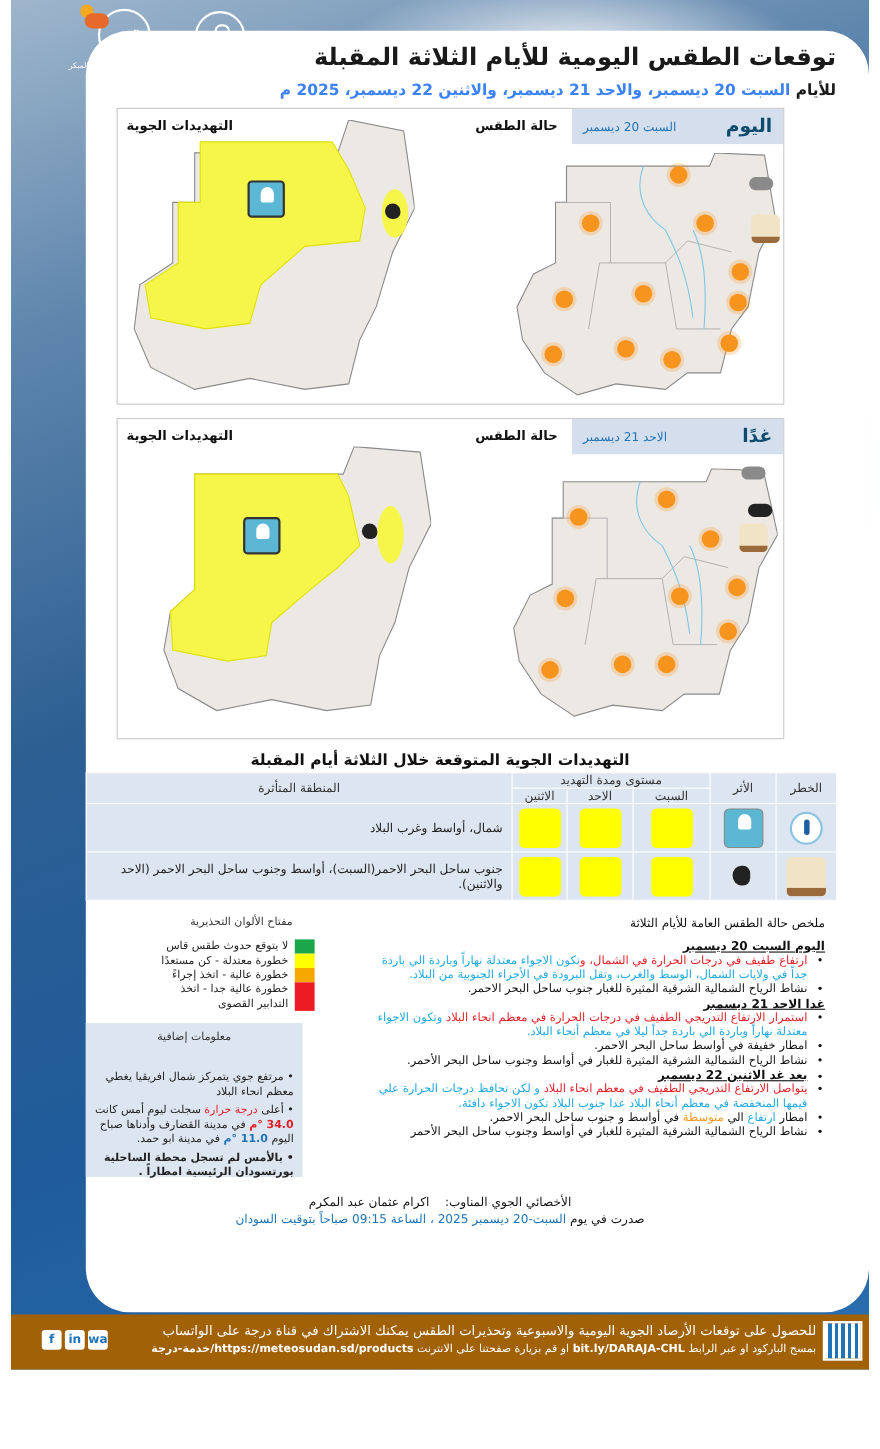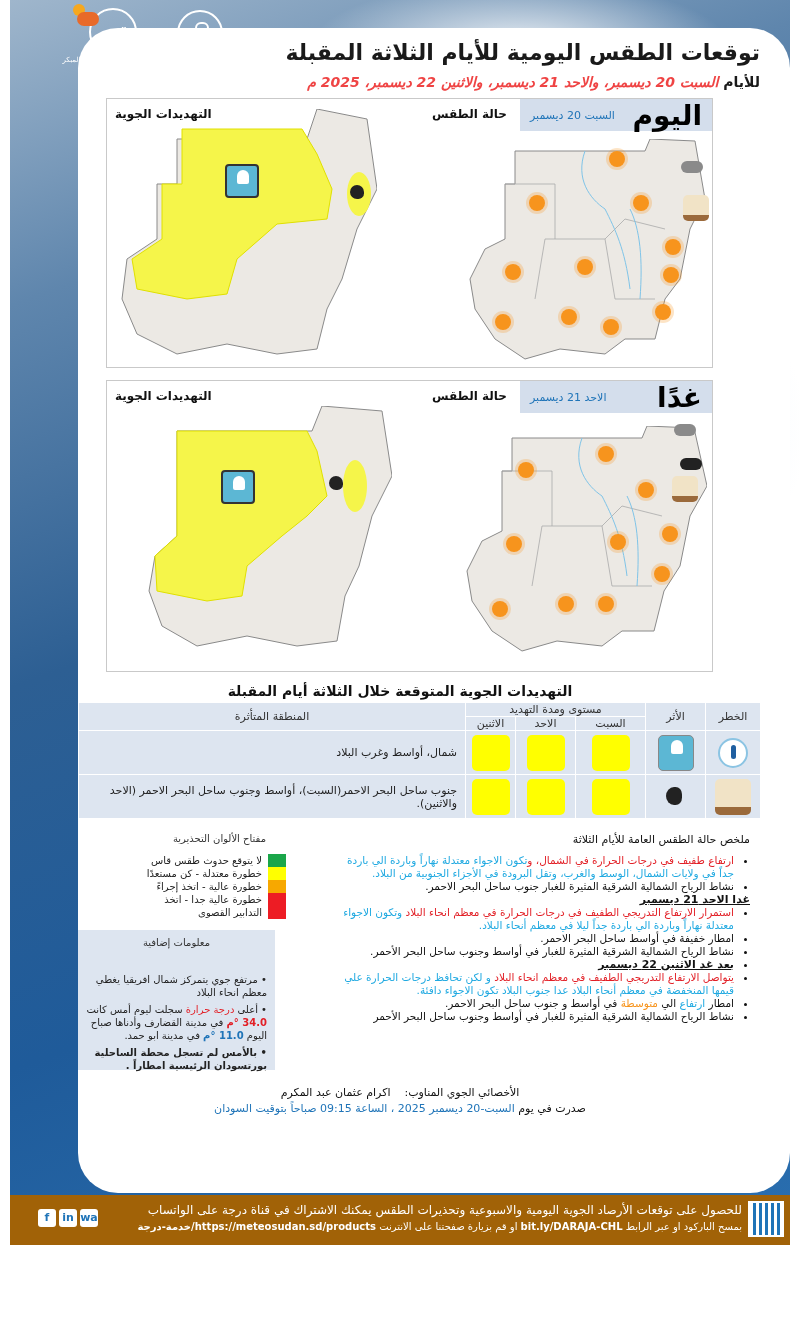--- a/index.html
+++ b/index.html
@@ -31,27 +31,27 @@
   .logo-ews .emblem { width:46px; height:46px; border:2px solid #fff; border-radius:50%; margin:2px auto 0; position:relative; }
   .logo-ews .emblem::after { content:""; position:absolute; left:16px; top:10px; width:10px; height:22px; border:2px solid #fff; border-radius:6px 6px 2px 2px; }
   .logo-ews .lbl { font-size:7px; margin-top:6px; }
 
   .card {
     position:absolute; left:78px; top:28px; width:712px; height:1165px;
     background:#ffffff; border-radius:40px 40px 40px 40px;
   }
   .title-main { position:absolute; right:40px; top:40px; font-size:22px; font-weight:bold; color:#1a1a1a; }
   .subtitle { position:absolute; right:40px; top:74px; font-size:14px; font-weight:bold; color:#1a1a1a; white-space:nowrap; }
-  .subtitle .blue { color:#ef4444;font-style:italic; }
+  .subtitle .blue { color:#3b82f6; }
 
   .panel { position:absolute; left:106px; width:607px; background:#fff; border:1px solid #c9c9c9; }
   .panel1 { top:98px; height:270px; }
   .panel2 { top:380px; height:292px; }
   .day-tab { position:absolute; right:0; top:0; width:192px; height:32px; background:#d4deec; display:flex; align-items:center; justify-content:space-between; padding:0 10px; }
-  .day-tab .big { font-size:28px; font-weight:bold; color:#000000; }
+  .day-tab .big { font-size:17px; font-weight:bold; color:#0c4a6e; }
   .day-tab .date { font-size:11px; color:#1f74b8; }
   .col-lbl { position:absolute; top:8px; font-size:12px; font-weight:bold; color:#111; }
   .lbl-weather { right:205px; }
   .lbl-threats { left:8px; }
 
   .map { position:absolute; }
   .map-shape { position:absolute; left:0; top:0; width:100%; height:100%; }
   .sun { position:absolute; width:16px; height:16px; background:#f7941d; border-radius:50%;
     box-shadow: 0 0 0 3px rgba(247,148,29,0.25); }
   .cloud-ico { position:absolute; width:22px; height:12px; background:#8a8a8a; border-radius:8px; }
@@ -280,20 +280,21 @@
   <div class="it">معلومات إضافية</div>
   <ul>
     <li>• <span>مرتفع جوي يتمركز شمال افريقيا يغطي معظم انحاء البلاد</span></li>
     <li>• <span>أعلى </span><span class="red">درجة حرارة</span><span> سجلت ليوم أمس كانت </span><span class="red b">34.0 °م</span><span> في مدينة القضارف وأدناها صباح اليوم </span><span class="blue b">11.0 °م</span><span> في مدينة ابو حمد.</span></li>
     <li class="b">• <span>بالأمس لم تسجل محطة الساحلية بورتسودان الرئيسية امطاراً .</span></li>
   </ul>
 </div>
 
 <div class="summary">
   <div class="h">ملخص حالة الطقس العامة للأيام الثلاثة</div>
+  <div class="dayh">اليوم السبت 20 ديسمبر</div>
   <ul>
     <li><span class="red">ارتفاع طفيف في درجات الحرارة في الشمال، و</span><span class="cyan">تكون الاجواء معتدلة نهاراً وباردة الي باردة جداً في ولايات الشمال، الوسط والغرب، وتقل البرودة في الأجزاء الجنوبية من البلاد.</span></li>
     <li>نشاط الرياح الشمالية الشرقية المثيرة للغبار  جنوب ساحل البحر الاحمر.</li>
   </ul>
   <div class="dayh">غدا الاحد 21 ديسمبر</div>
   <ul>
     <li><span class="red">استمرار الارتفاع التدريجي الطفيف   في درجات الحرارة في معظم انحاء البلاد </span><span class="cyan">وتكون الاجواء معتدلة نهاراً وباردة الي باردة جداً ليلا في معظم أنحاء البلاد.</span></li>
     <li>امطار خفيفة في أواسط ساحل البحر الاحمر.</li>
     <li>نشاط الرياح الشمالية الشرقية المثيرة للغبار في أواسط وجنوب ساحل البحر الأحمر.</li>
     <li class="dayh">بعد غد الاثنين 22 ديسمبر</li>

